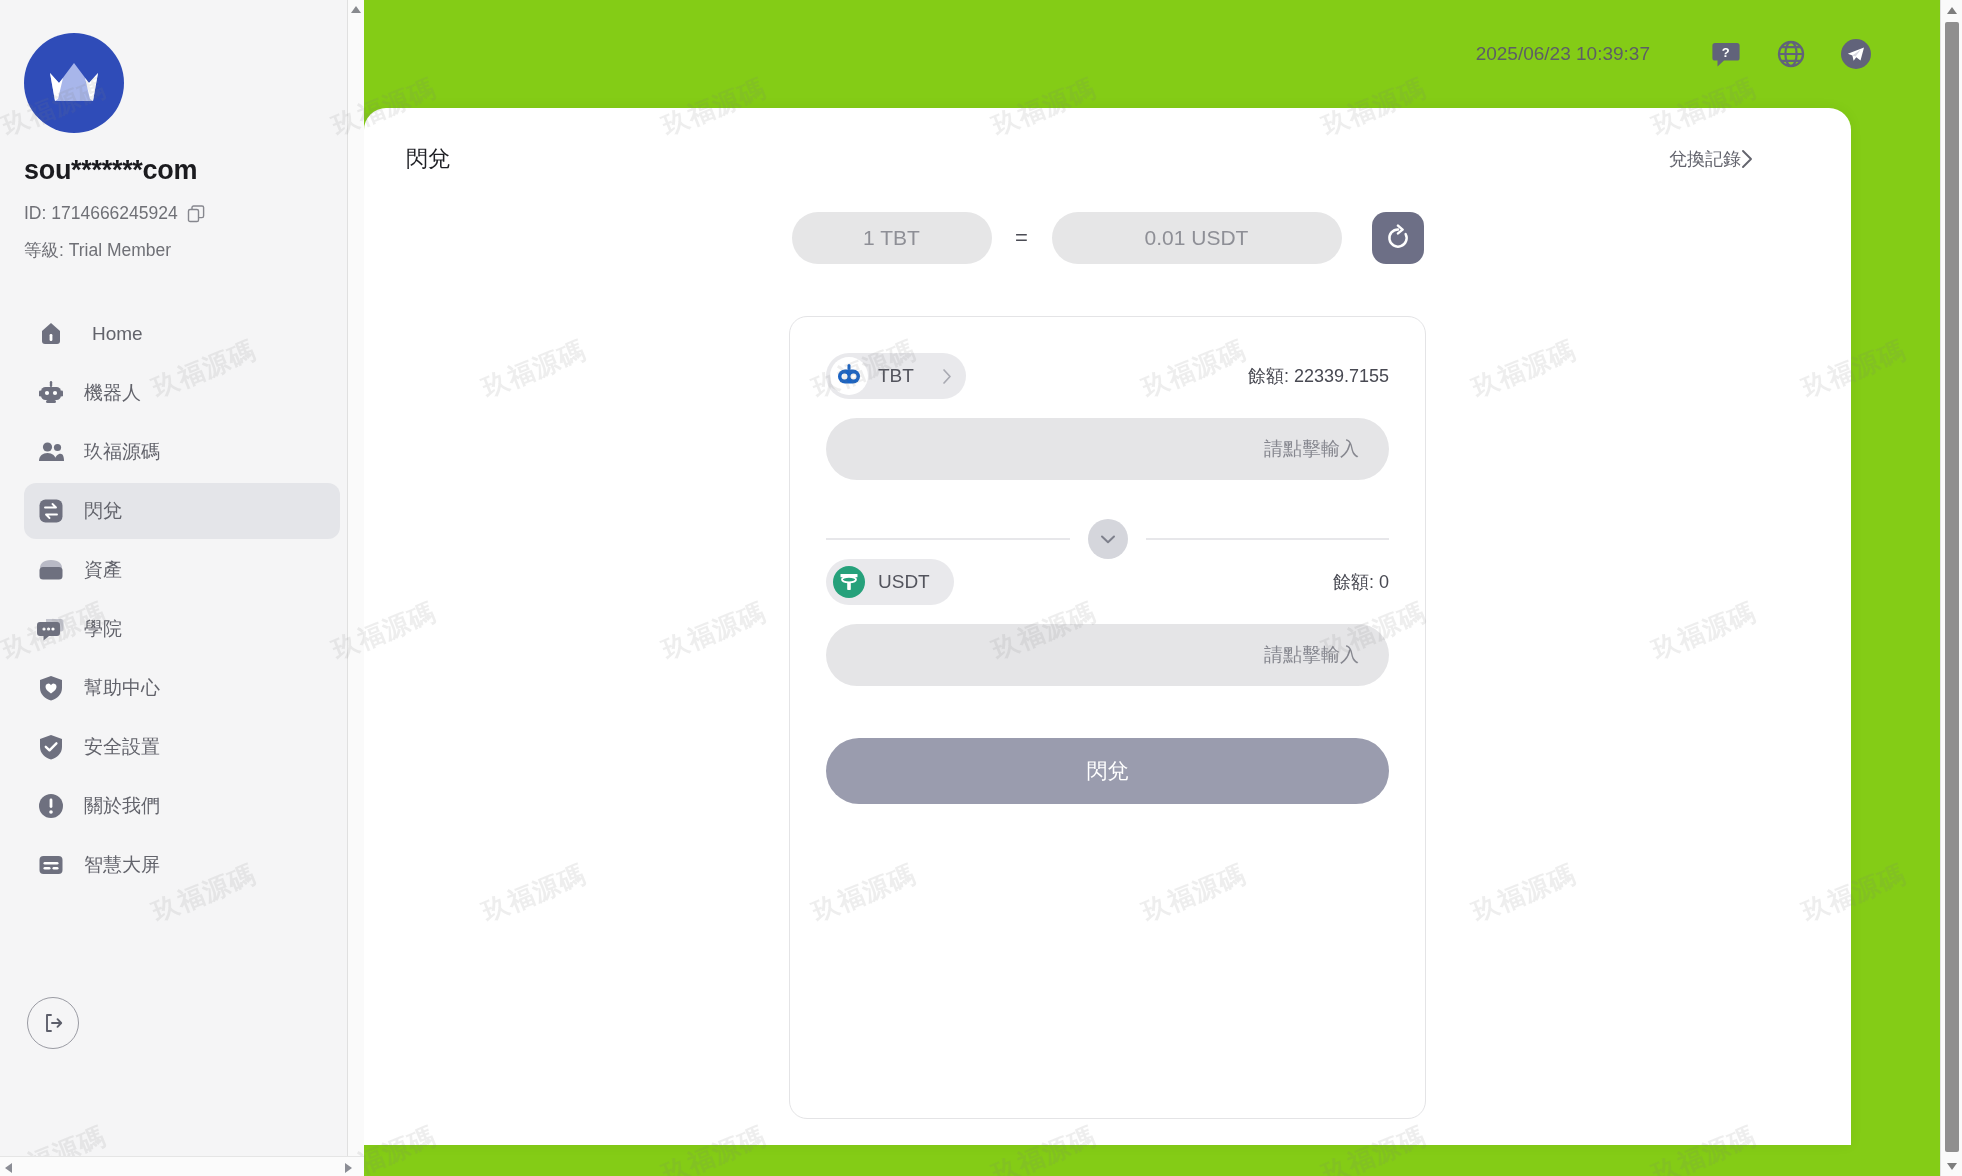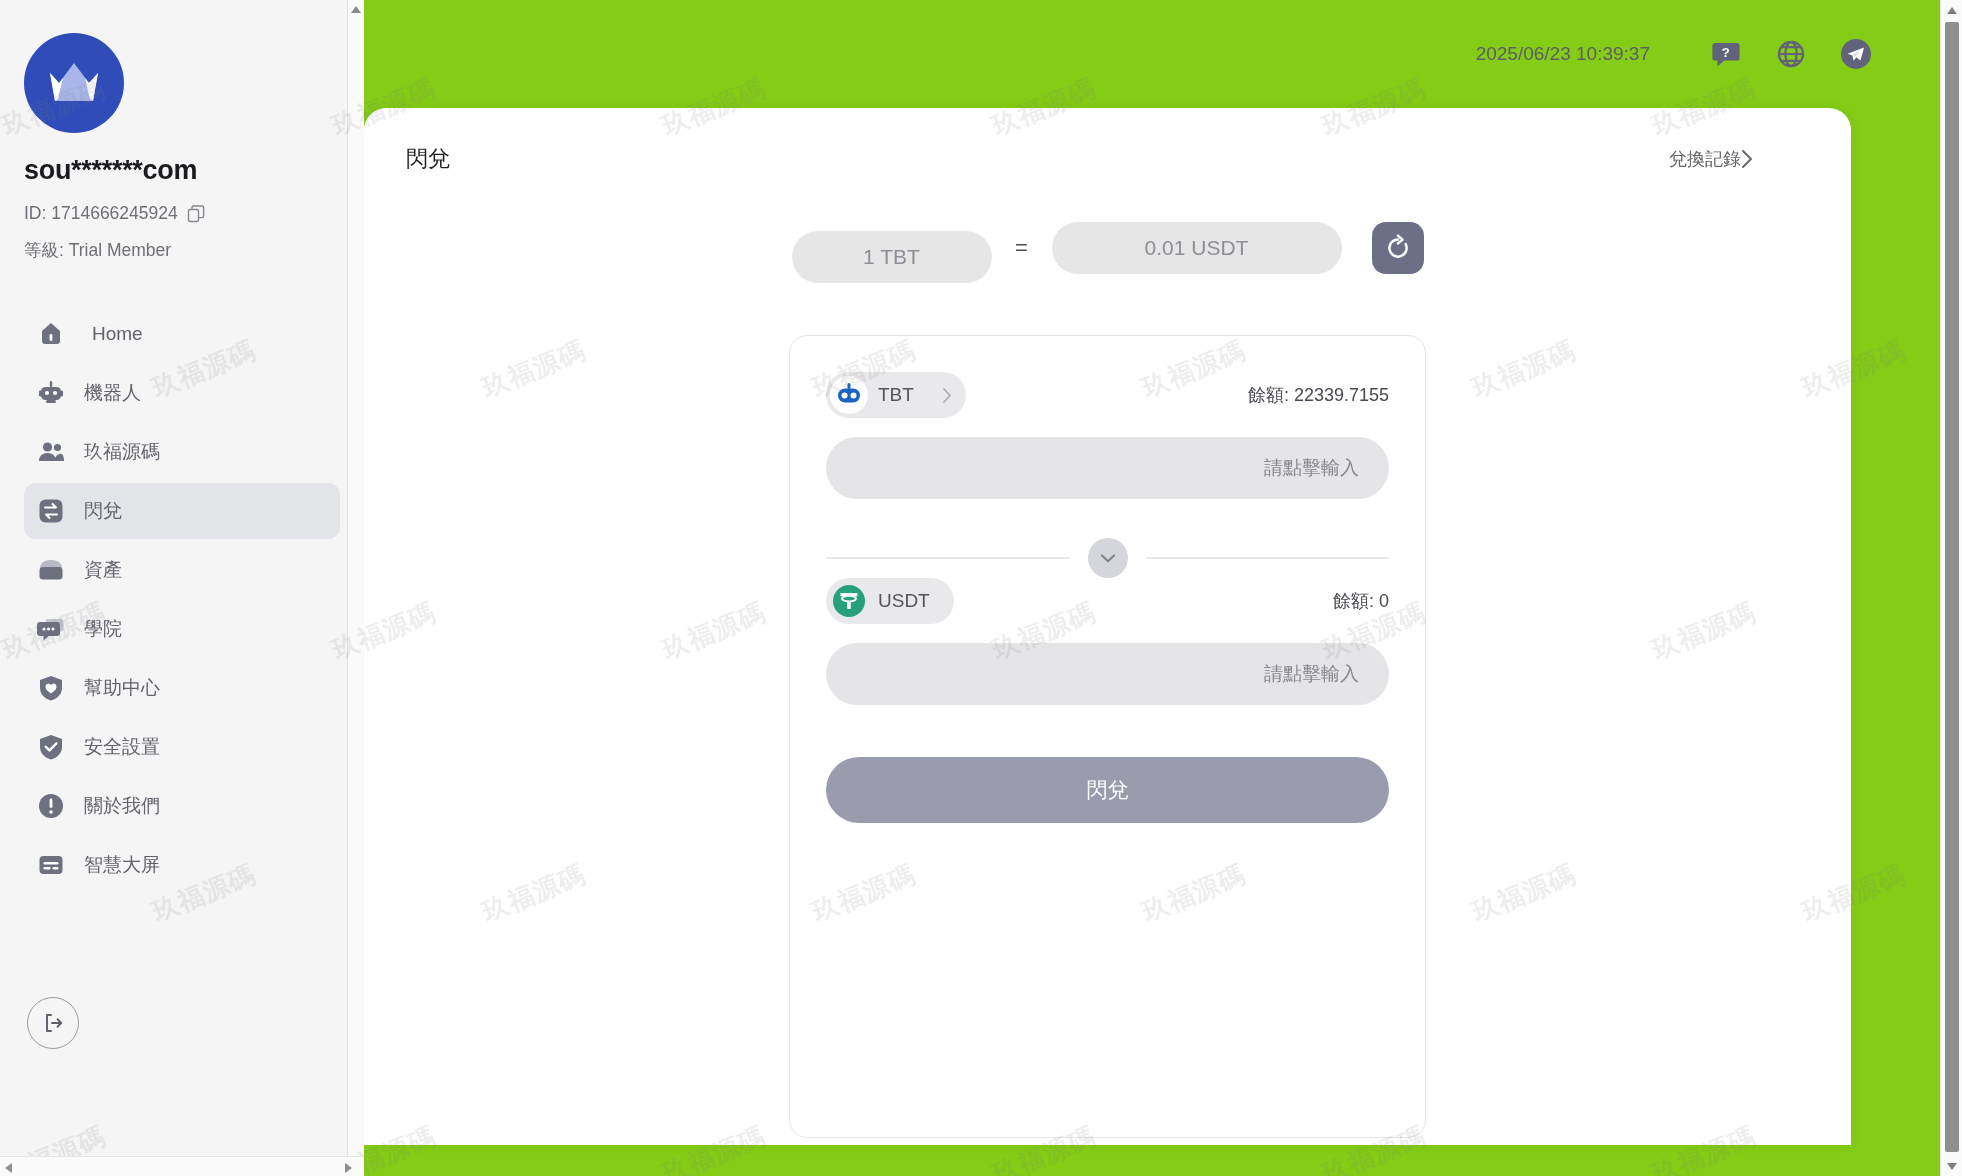--- a/index.html
+++ b/index.html
@@ -187,21 +187,21 @@
     gap: 0;
   }
   .rate-pill {
     height: 52px;
     background: #e6e6e7;
     border-radius: 26px;
     display: flex; align-items: center; justify-content: center;
     font-size: 21px;
     color: #8e8f96;
   }
-  .rate-pill.left { width: 200px; margin-top: 19px; }
+  .rate-pill.left { width: 200px; }
   .rate-pill.right { width: 290px; }
   .rate-eq {
     width: 60px;
     text-align: center;
     font-size: 22px;
     color: #4a4b54;
   }
   .refresh-btn {
     margin-left: 30px;
     width: 52px; height: 52px;

